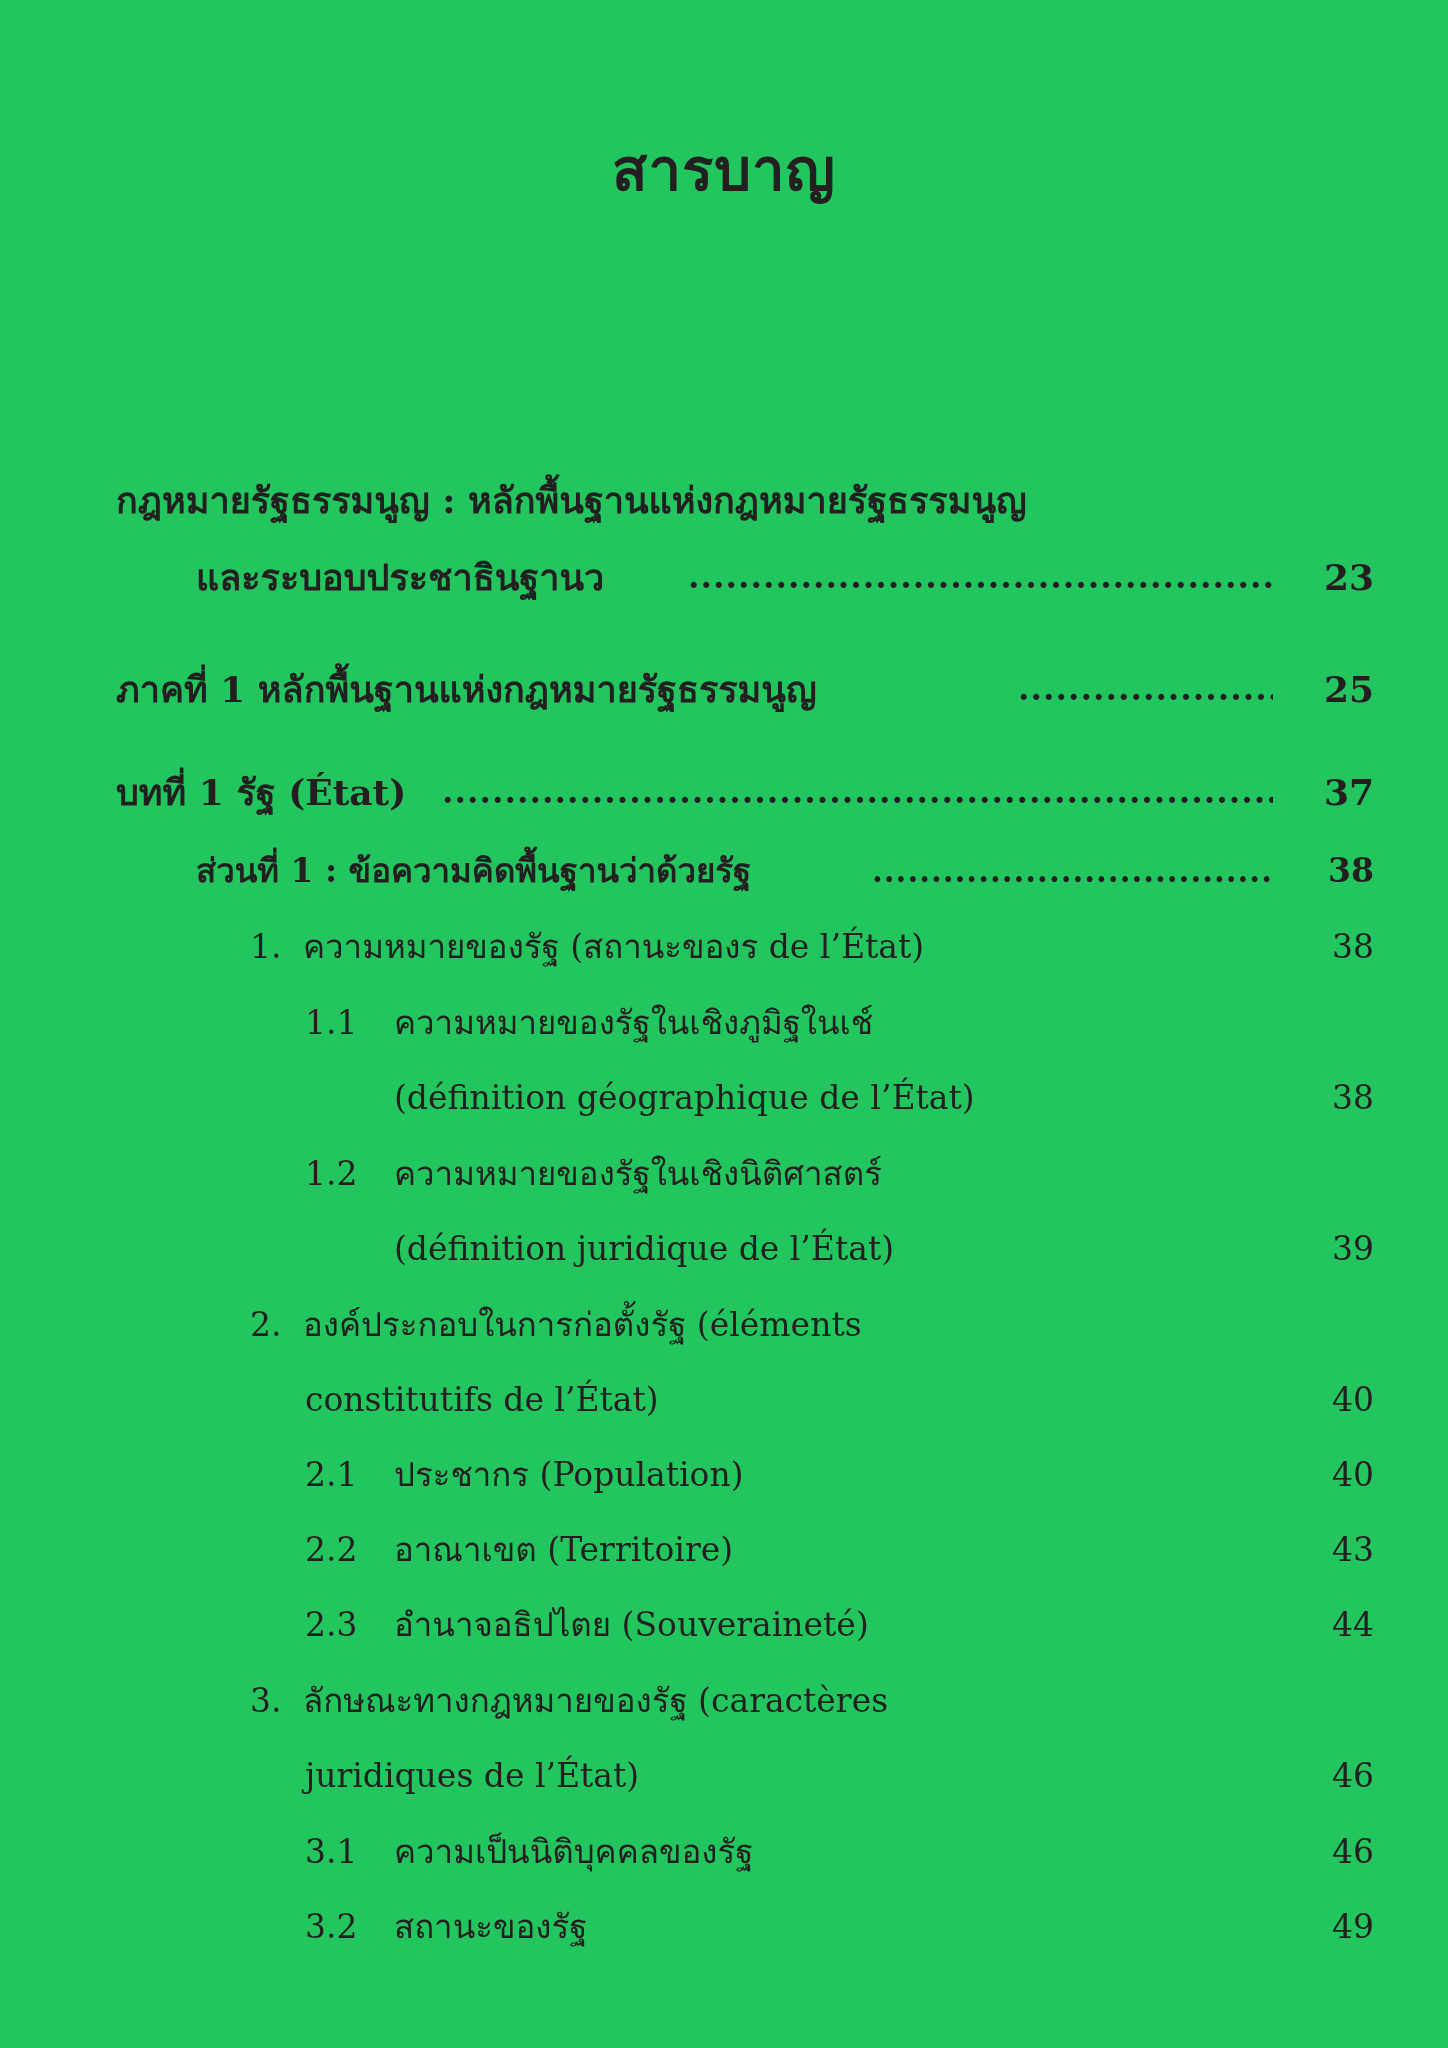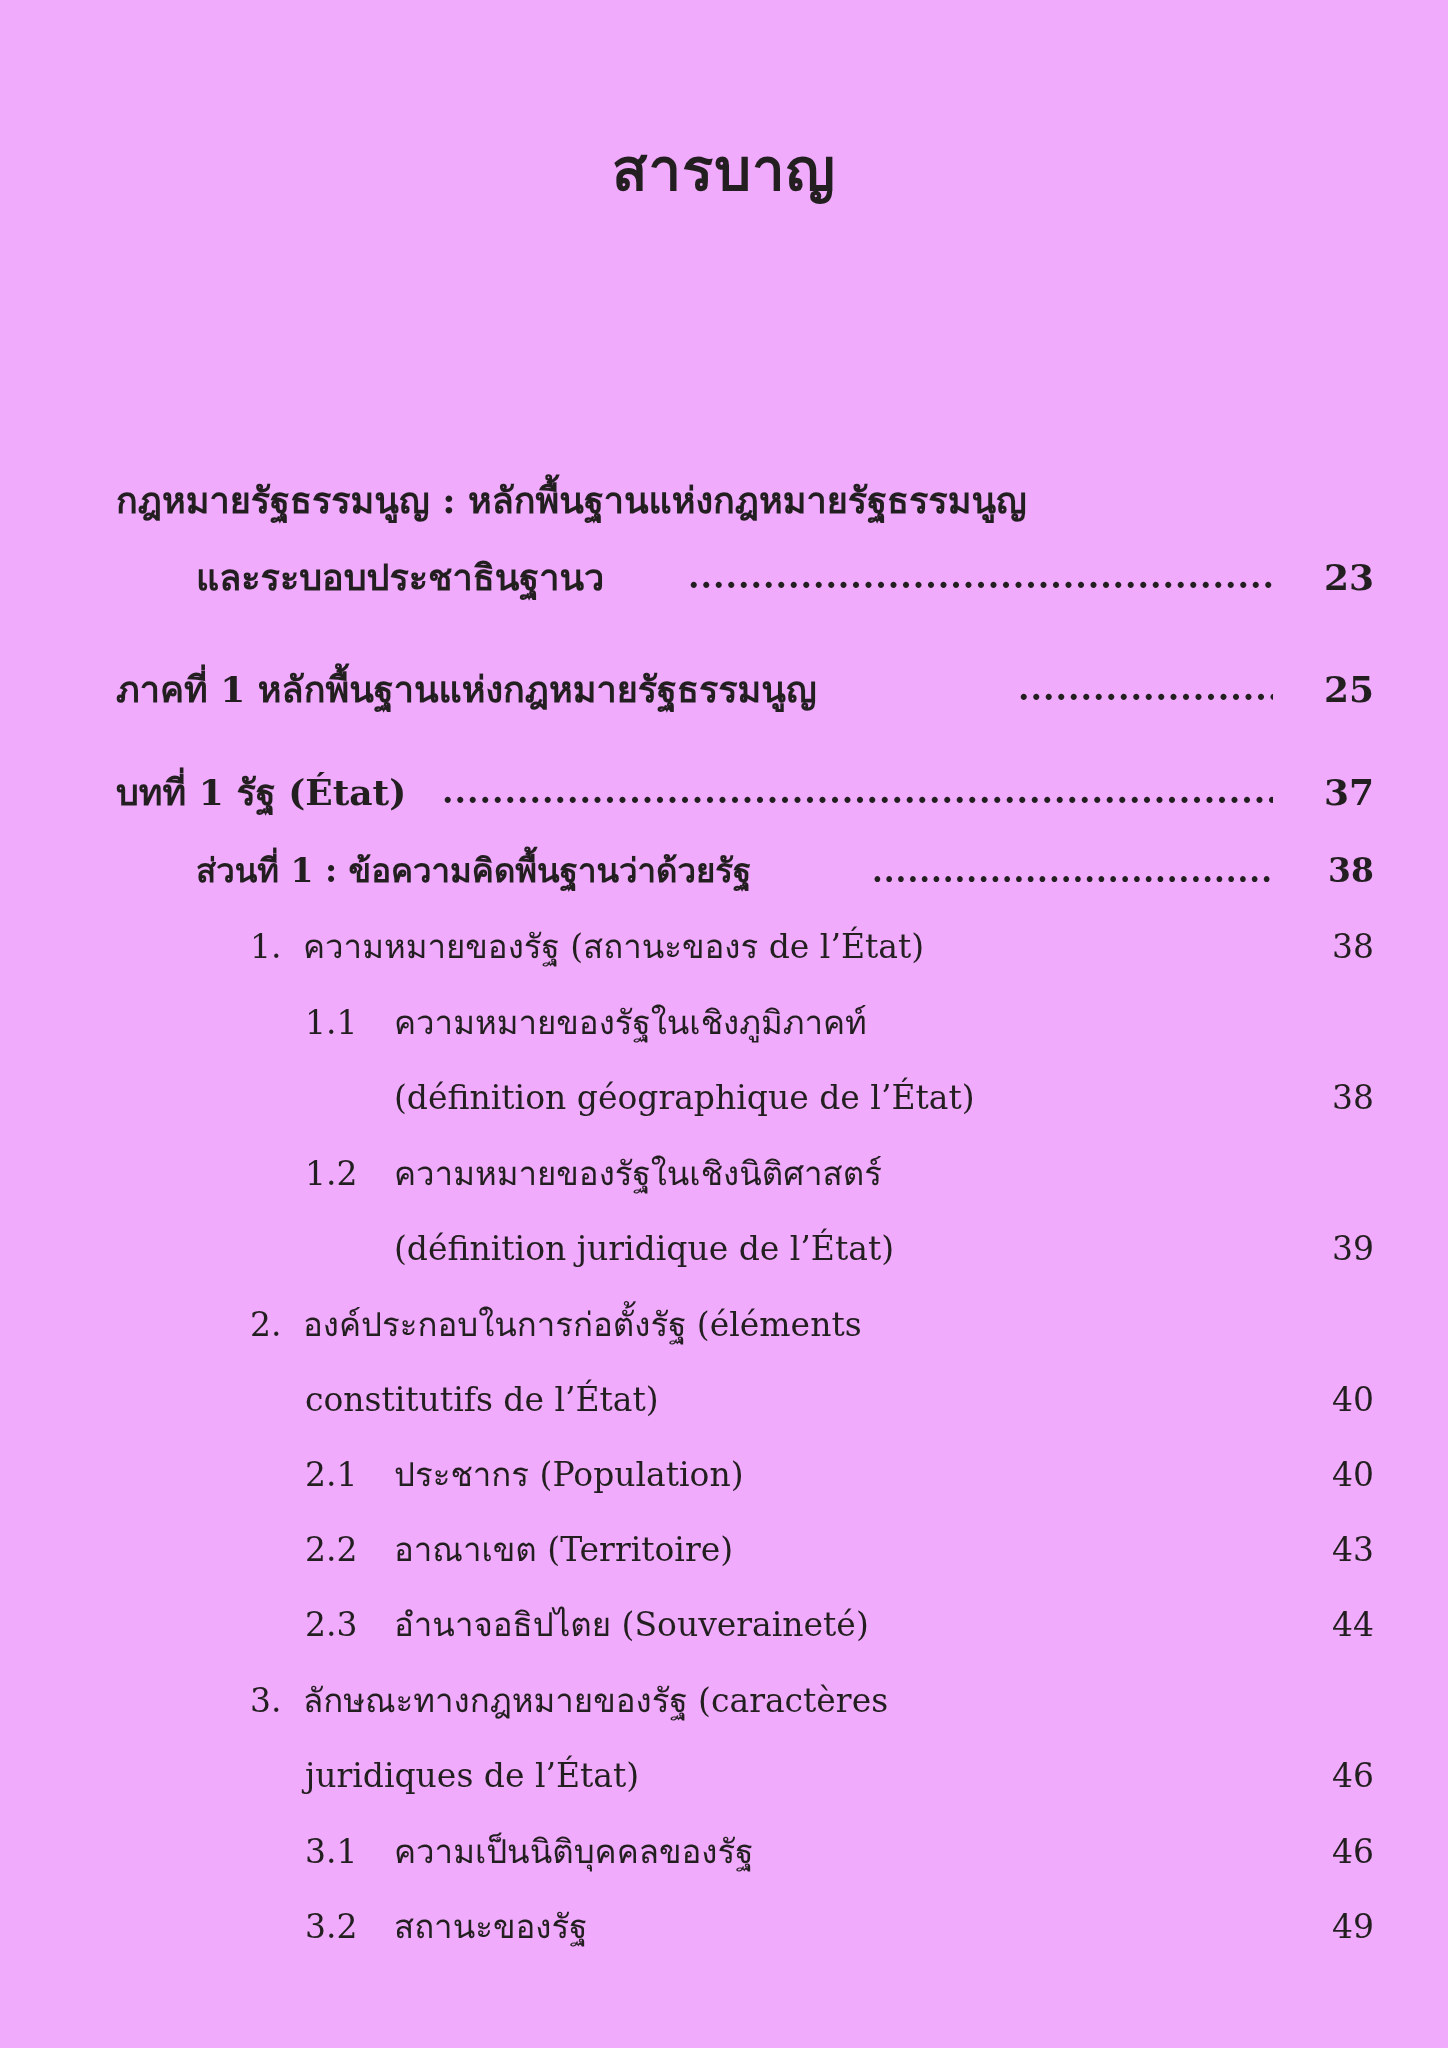--- a/index.html
+++ b/index.html
@@ -1,18 +1,18 @@
 <!DOCTYPE html>
 <html><head>
 <meta charset="utf-8">
 <style>
   html, body { margin: 0; padding: 0; background: #ffffff; }
   body { width: 1448px; height: 2048px; position: relative; overflow: hidden;
          font-family: "DejaVu Serif", "Liberation Serif", serif; color: #231f20; }
-  .page { position: absolute; left: 0; top: 0; width: 1448px; height: 2048px; background: #f0abfc; }
+  .page { position: absolute; left: 0; top: 0; width: 1448px; height: 2048px; background: #22c55e; }
   .title { position: absolute; left: 0; width: 1448px; top: 130px; text-align: center;
            font-size: 58px; font-weight: bold; line-height: 80px; letter-spacing: 1px; }
   .line { position: absolute; white-space: nowrap; line-height: 60px; height: 60px; }
   .b { font-weight: bold; }
   .f38 { font-size: 36px; }
   .f34 { font-size: 33px; text-align: right; }
   .f31 { font-size: 31px; }
   .dots { position: absolute; overflow: hidden; white-space: nowrap; line-height: 60px; height: 60px; }
   .dots::after { content: "................................................................................................................................................................................................................................"; letter-spacing: 1px; }
   .pg { position: absolute; right: 74px; text-align: left; line-height: 60px; height: 60px; white-space: nowrap; }
@@ -52,21 +52,21 @@
     </div>
 
     <div>
       <div class="line f34" style="left:250px; top:917px;">1.</div>
       <div class="line f34" style="left:303px; top:917px;">ความหมายของรัฐ (สถานะของร de l’État)</div>
       <div class="pg f34" style="top:917px;">38</div>
     </div>
 
     <div>
       <div class="line f34" style="left:305px; top:993px;">1.1</div>
-      <div class="line f34" style="left:394px; top:993px;">ความหมายของรัฐในเชิงภูมิภาคท์</div>
+      <div class="line f34" style="left:394px; top:993px;">ความหมายของรัฐในเชิงภูมิฐในเช์</div>
       <div class="line f34" style="left:394px; top:1068px;">(définition géographique de l’État)</div>
       <div class="pg f34" style="top:1068px;">38</div>
     </div>
 
     <div>
       <div class="line f34" style="left:305px; top:1144px;">1.2</div>
       <div class="line f34" style="left:394px; top:1144px;">ความหมายของรัฐในเชิงนิติศาสตร์</div>
       <div class="line f34" style="left:394px; top:1219px;">(définition juridique de l’État)</div>
       <div class="pg f34" style="top:1219px;">39</div>
     </div>

